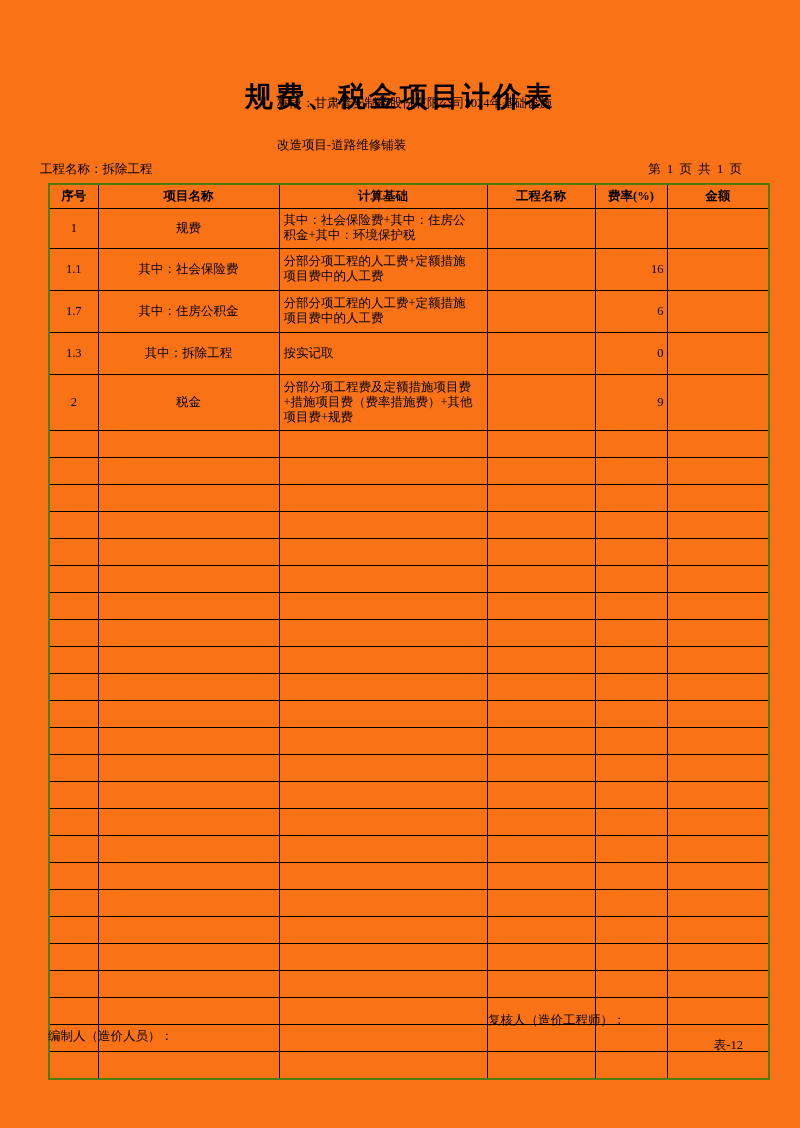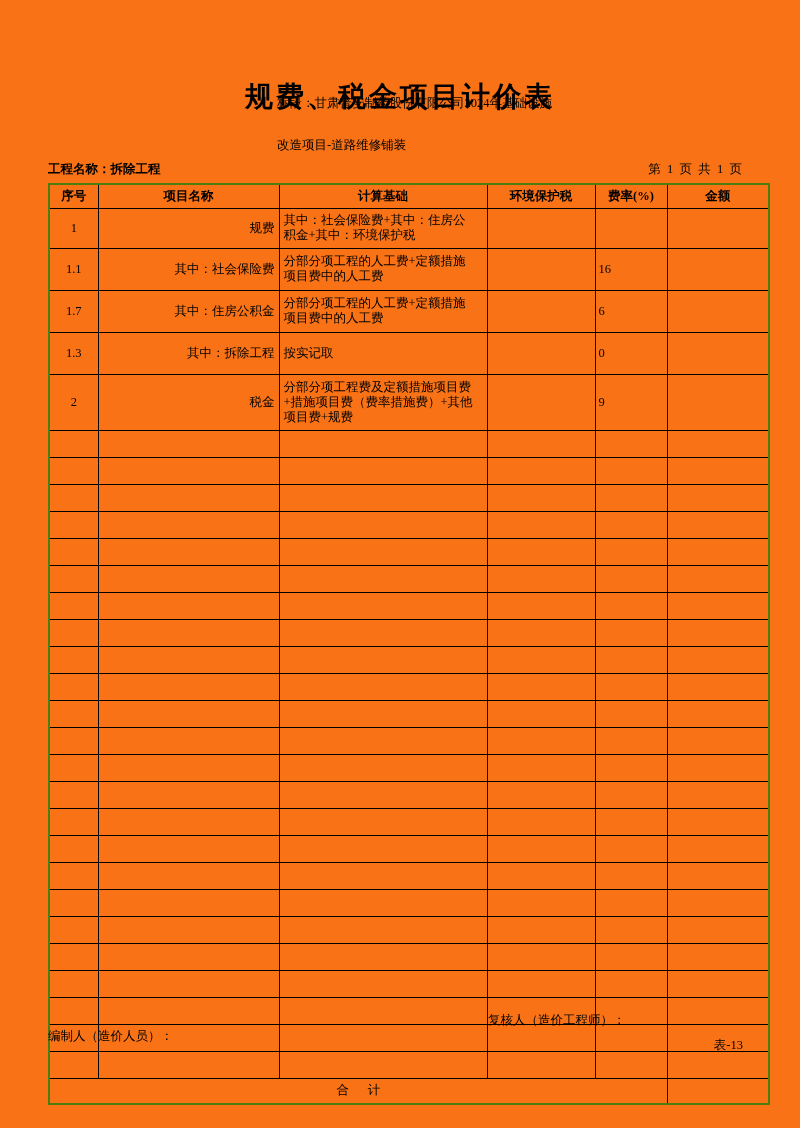--- a/index.html
+++ b/index.html
@@ -16,39 +16,39 @@
   .doc-title {
     position: absolute; top: 81px; left: 0; width: 800px;
     text-align: center;
     font-size: 28px; line-height: 32px;
     font-weight: bold;
     letter-spacing: 3px;
     white-space: pre;
   }
 
   .meta { position: absolute; top: 145px; left: 0; width: 800px; height: 38px; font-size: 12.5px; }
-  .meta .project   { position: absolute; left: 48px; bottom: 5px; white-space: pre; font-weight: bold; }
+  .meta .project   { position: absolute; left: 40px; bottom: 5px; white-space: pre; }
   .meta .section   { position: absolute; left: 277px; bottom: 3px; line-height: 14px; white-space: pre; }
   .meta .page-info { position: absolute; right: 58px; bottom: 5px; white-space: pre; }
 
   table.fee-table {
     position: absolute; top: 183px; left: 48px;
     width: 707px;
     border-collapse: collapse;
     table-layout: fixed;
     font-size: 12.5px;
   }
   table.fee-table { border: 2px solid #4d7c0f; }
   .fee-table td, .fee-table th { border: 1px solid #000; vertical-align: middle; line-height: 15px; overflow: hidden; }
   .fee-table th { font-weight: bold; text-align: center; padding: 2px; }
   .c-no     { width: 49px;  text-align: center; }
-  .c-name   { width: 181px; text-align: right; padding: 0 4px; }
+  .c-name   { width: 181px; text-align: center; padding: 0 4px; }
   .c-basis  { width: 208px; text-align: left; padding: 1px 13px 1px 4px; }
   .c-base   { width: 108px; }
-  .c-rate   { width: 72px;  padding: 13px 3px; }
+  .c-rate   { width: 72px;  text-align: right; padding: 13px 3px; }
   .c-amount { width: 102px; }
   tr.h24 { height: 24px; }
   tr.h26 { height: 26px; }
   tr.h36 { height: 36px; }
   tr.h40 { height: 40px; }
   tr.h56 { height: 56px; }
   td.total-label { text-align: center; white-space: pre; }
 
   .sign-row { position: absolute; top: 1012px; left: 0; width: 800px; height: 18px; font-size: 12.5px; }
   .sign-row .preparer { position: absolute; left: 48px; top: 16px; white-space: pre; font-family: Liberation Mono, monospace; }
@@ -71,21 +71,21 @@
     </div>
     <div class="page-info">第  1  页  共  1  页</div>
   </div>
 
   <table class="fee-table">
     <thead>
       <tr class="h24">
         <th class="c-no">序号</th>
         <th class="c-name">项目名称</th>
         <th class="c-basis">计算基础</th>
-        <th class="c-base">环境保护税</th>
+        <th class="c-base">工程名称</th>
         <th class="c-rate">费率(%)</th>
         <th class="c-amount">金额</th>
       </tr>
     </thead>
     <tbody id="fee-tbody">
       <tr class="h40">
         <td class="c-no">1</td>
         <td class="c-name">规费</td>
         <td class="c-basis">其中：社会保险费+其中：住房公积金+其中：环境保护税</td>
         <td class="c-base"></td>
@@ -333,27 +333,23 @@
   </tr>
 
   <tr class="h24">
     <td class="c-no"></td>
     <td class="c-name"></td>
     <td class="c-basis"></td>
     <td class="c-base"></td>
     <td class="c-rate"></td>
     <td class="c-amount"></td>
   </tr>
-<tr class="h26" id="total-row">
-        <td class="total-label" colspan="5">合      计</td>
-        <td class="c-amount"></td>
-      </tr>
     </tbody>
   </table>
 
   <div class="sign-row">
     <span class="preparer">编制人（造价人员）：</span>
     <span class="reviewer">复核人（造价工程师）：</span>
   </div>
 
-  <div class="form-code">表-13</div>
+  <div class="form-code">表-12</div>
 
 </div>
 
 </body></html>

